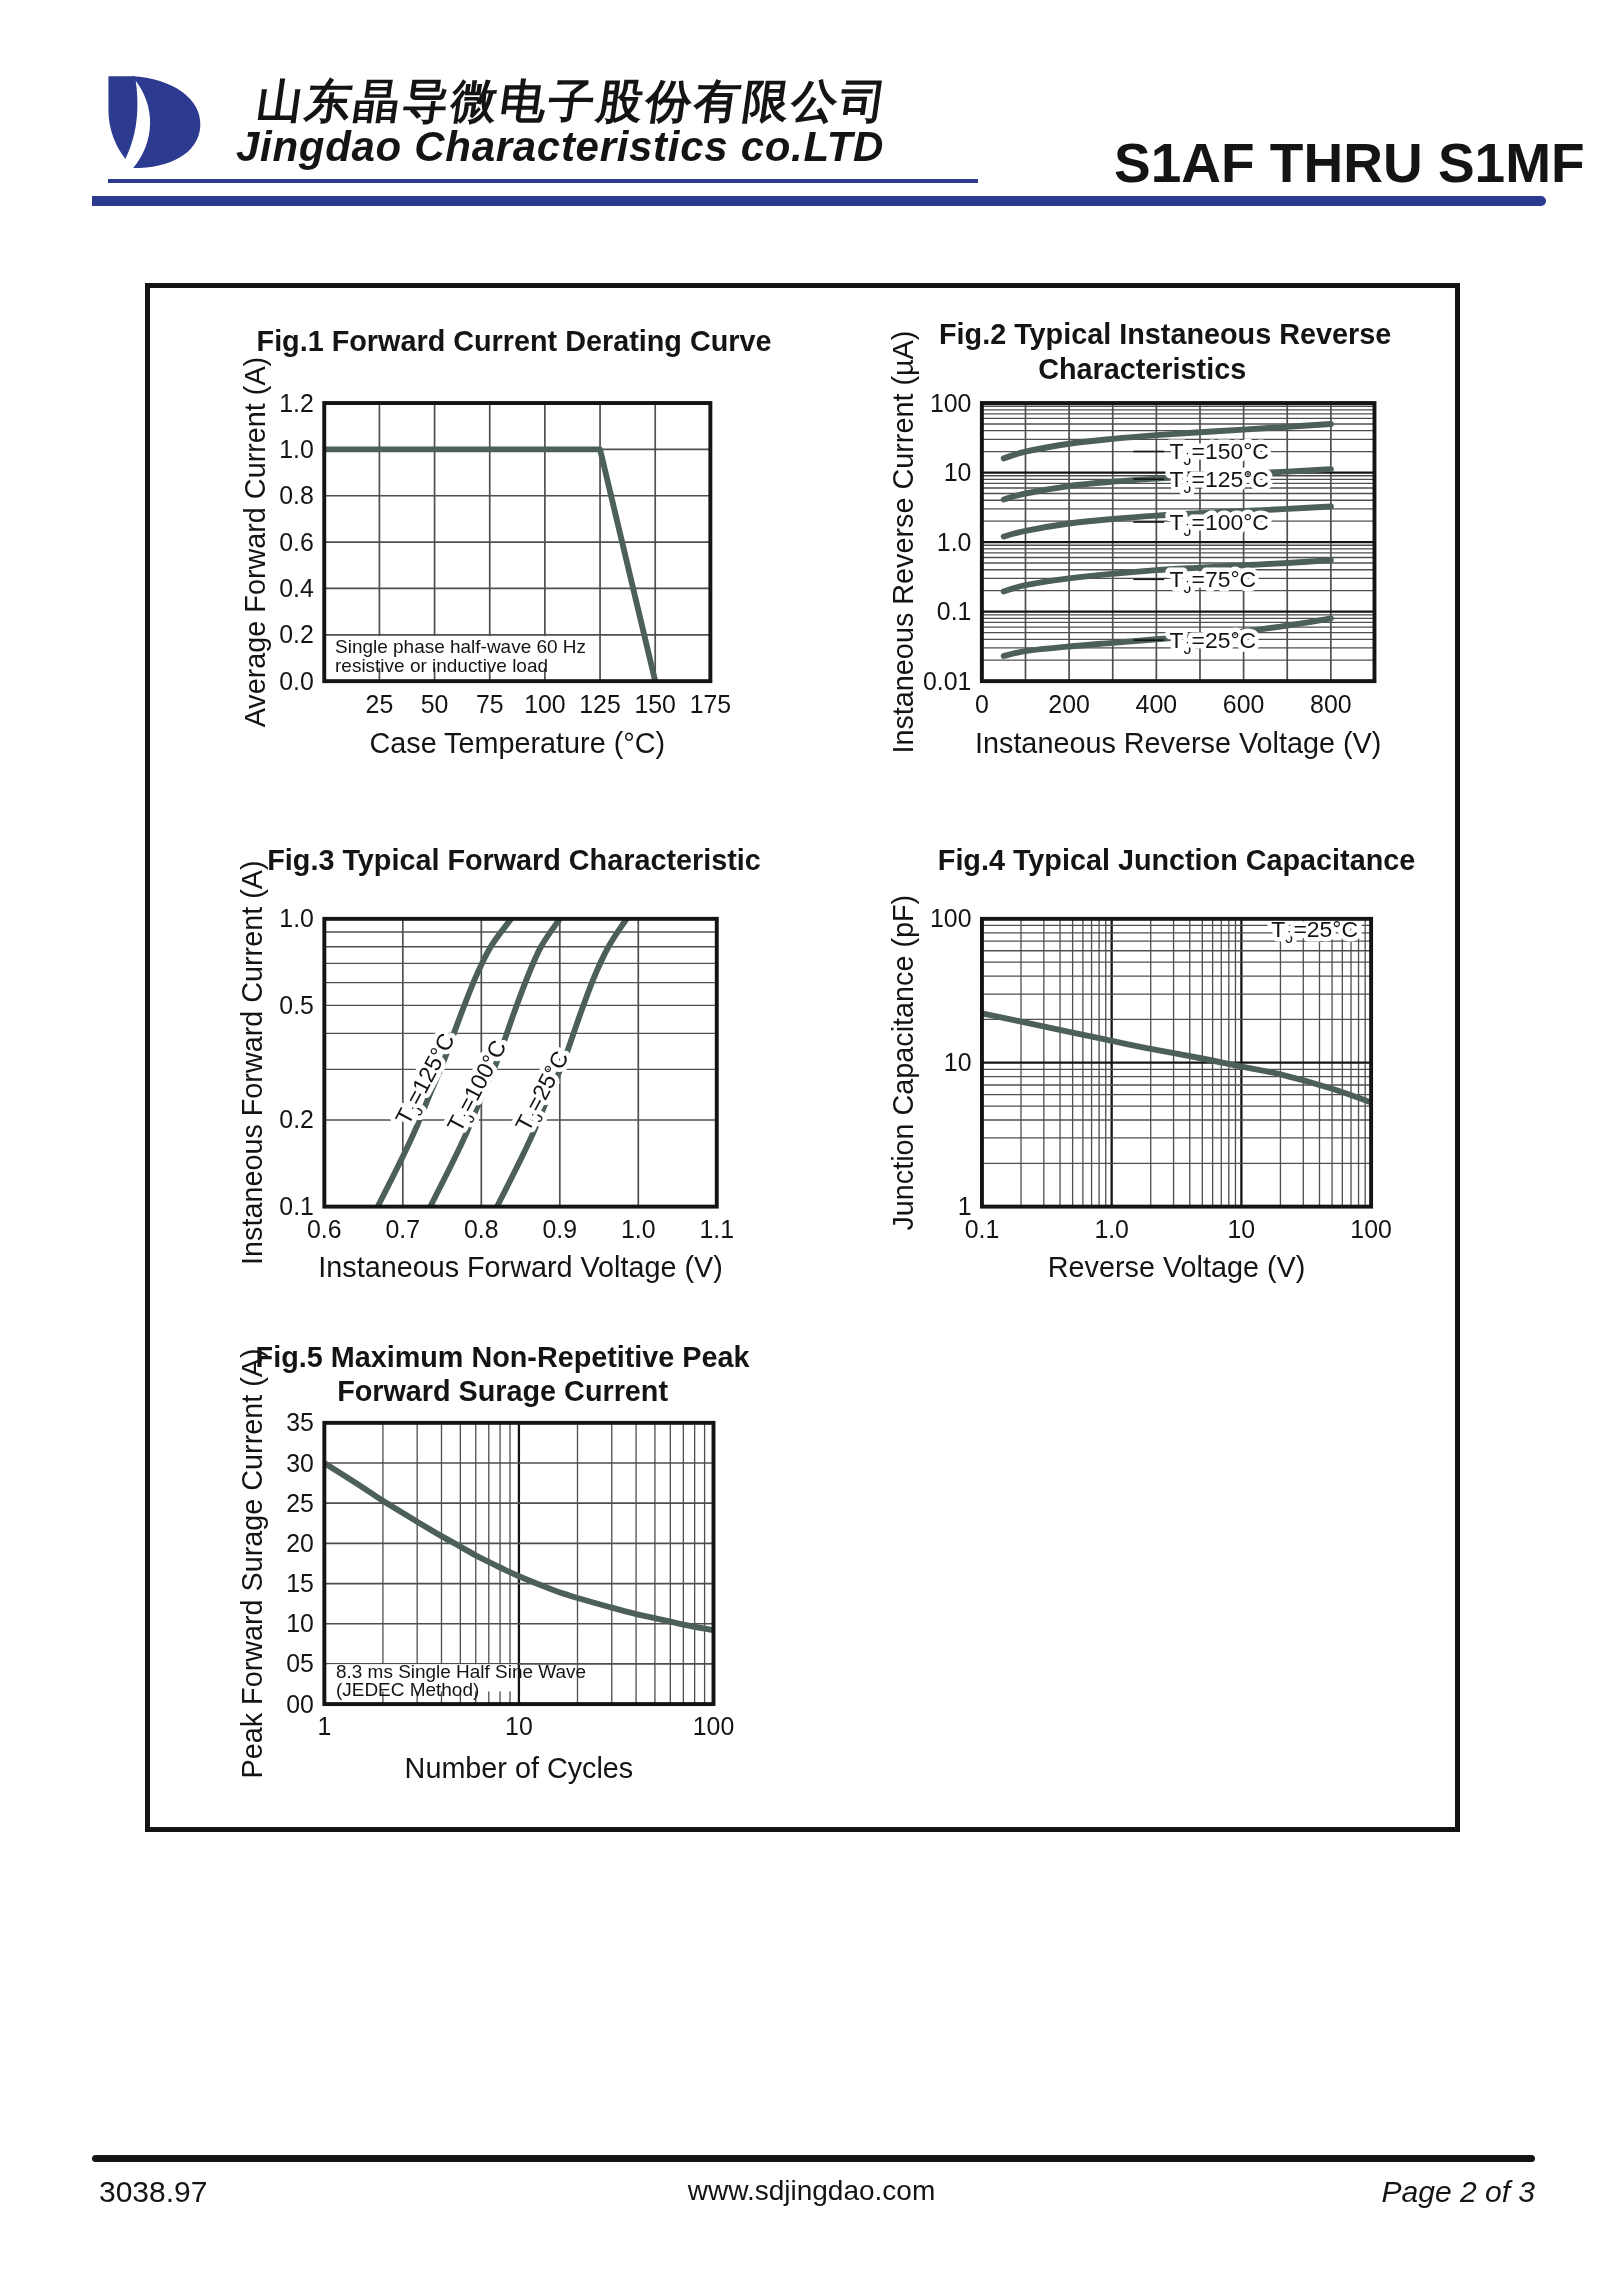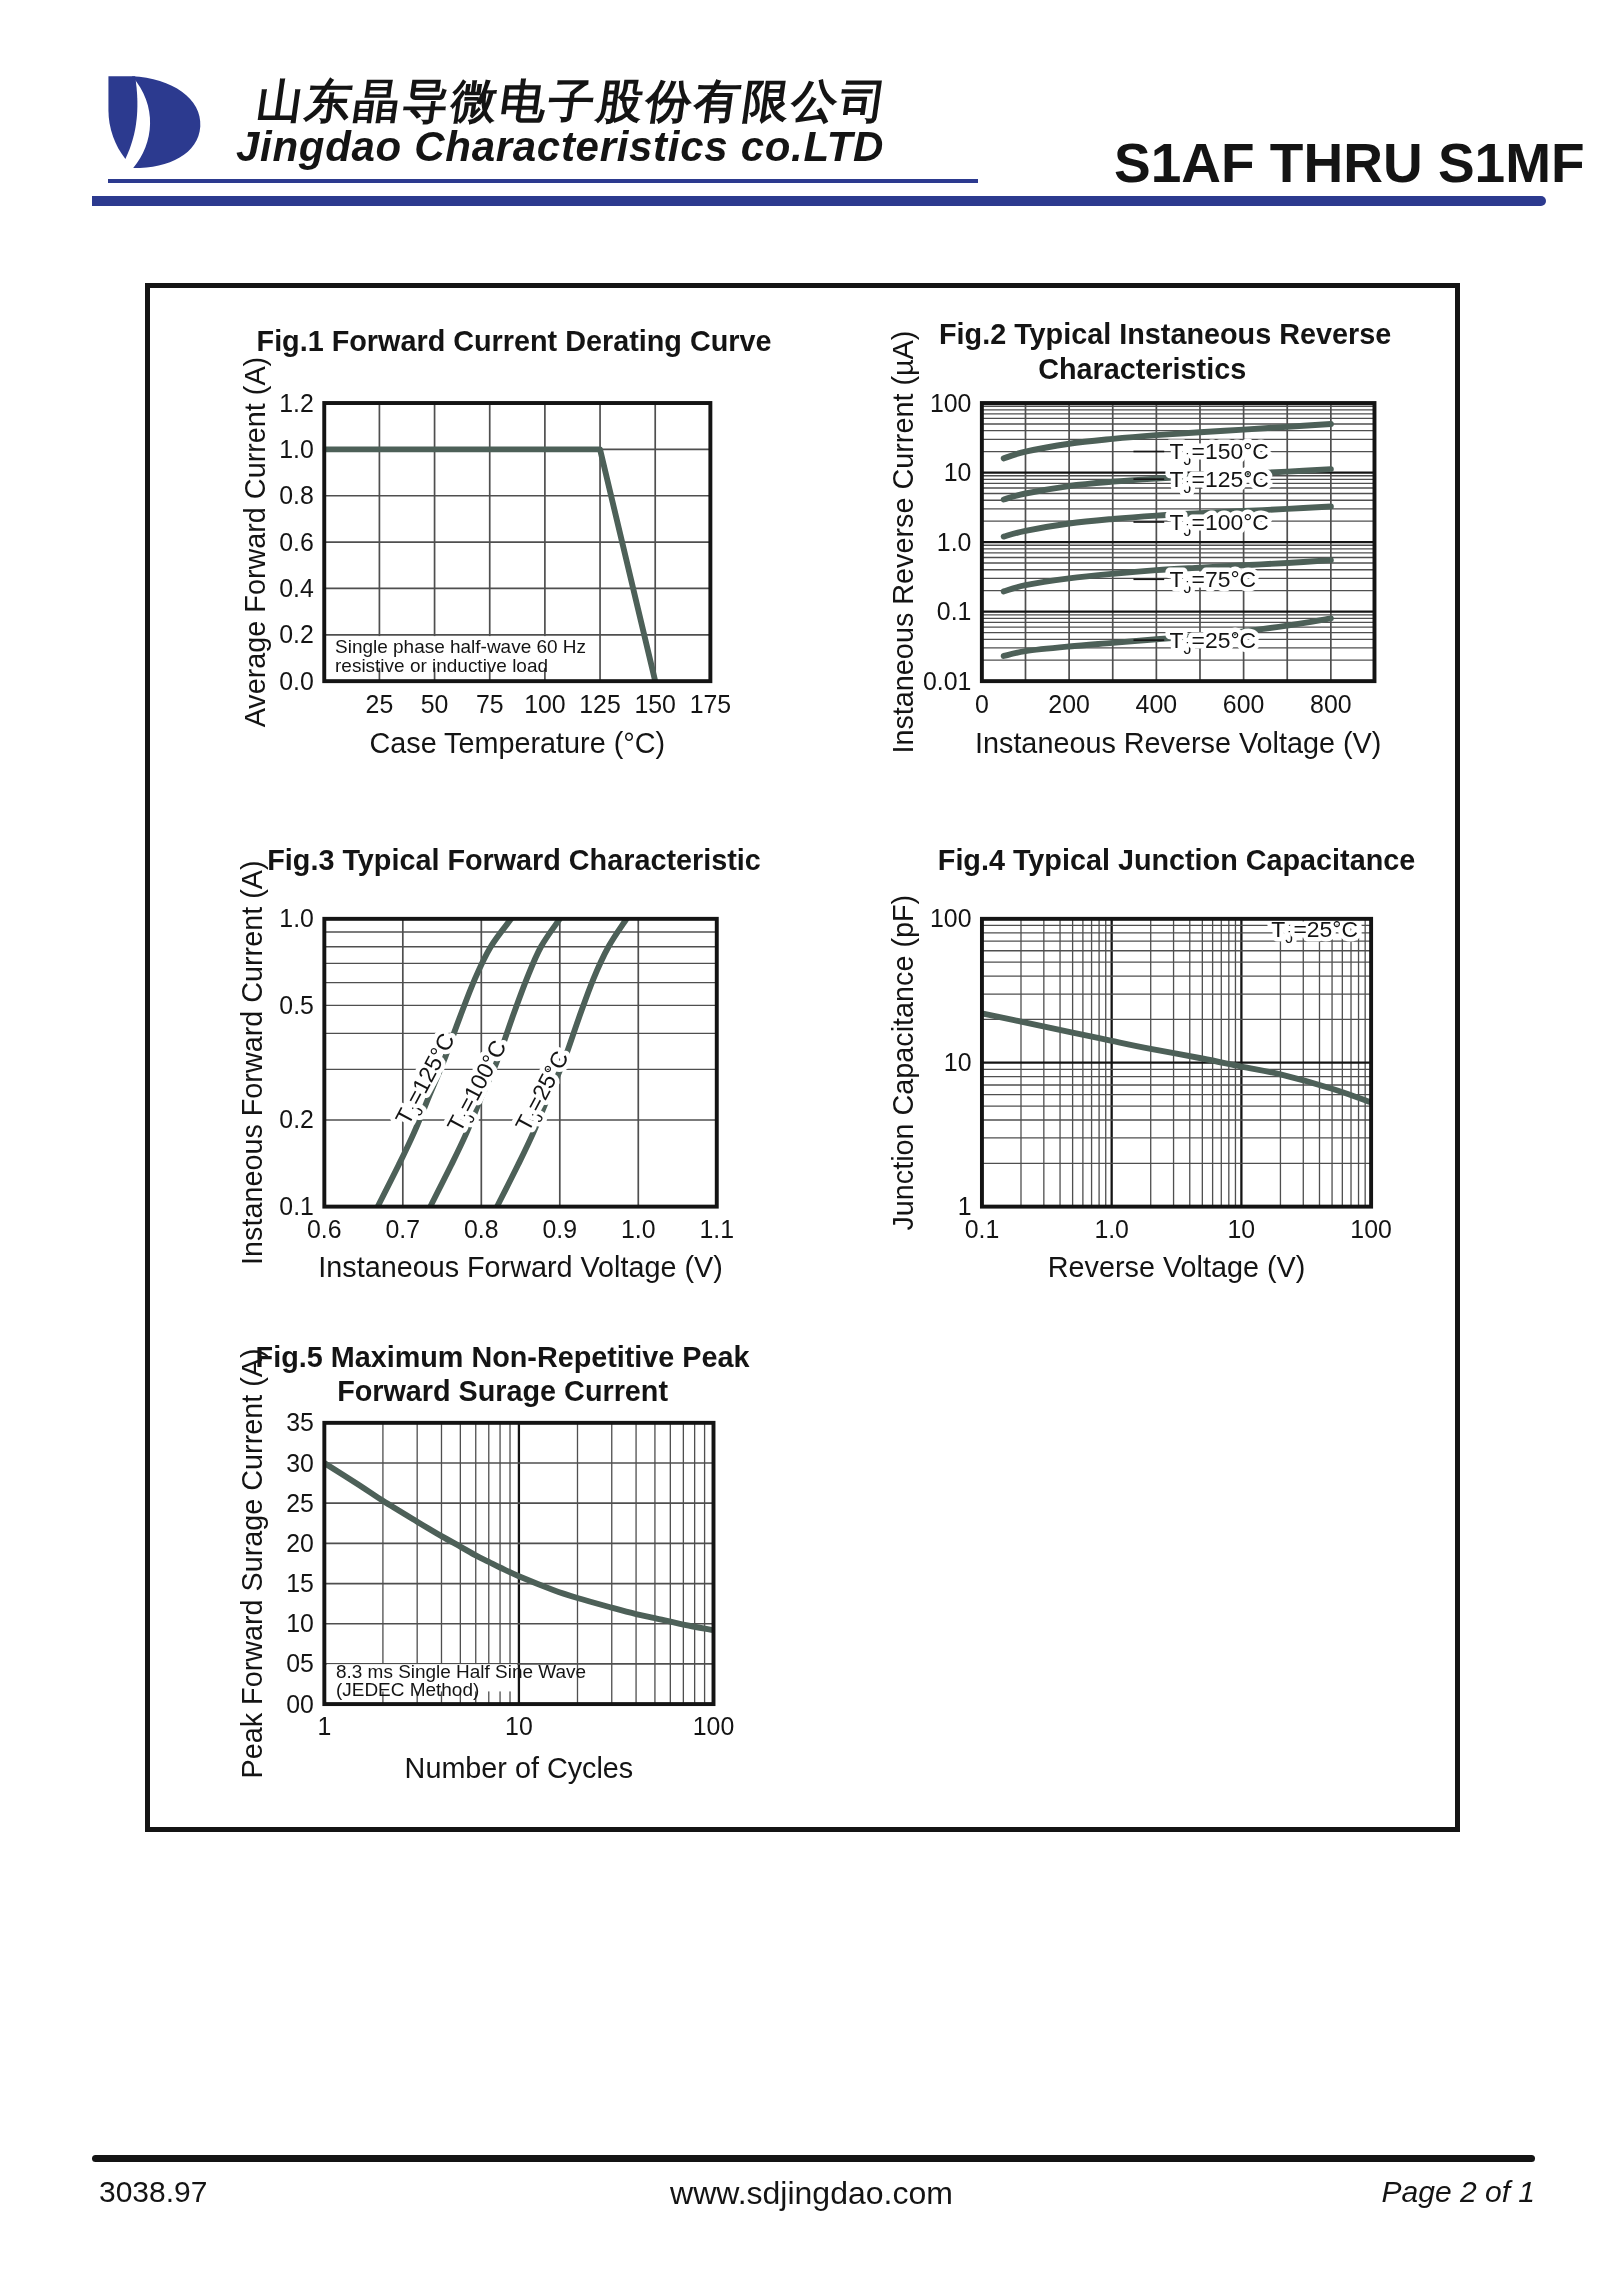--- a/index.html
+++ b/index.html
@@ -45,21 +45,21 @@
     border:5.2px solid #141414;
     box-sizing:border-box;
   }
   svg.fig{position:absolute;overflow:visible;}
   
   .footer-rule{
     left:92px;top:2155px;width:1443px;height:7.2px;
     background:#141414;border-radius:3.9px;
   }
   .footer-date{left:99px;top:2175px;font-size:30px;}
-  .footer-site{left:0px;top:2175px;width:1623px;text-align:center;font-size:32px;}
+  .footer-site{left:0px;top:2175px;width:1623px;text-align:center;font-size:28px;}
   .footer-page{left:1335px;top:2175px;width:200px;text-align:right;font-size:30px;font-style:italic;}
 </style>
 </head>
 <body>
 
 <div class="page">
 
   <div>
     <svg class="abs" style="left:107px;top:73px;" width="98" height="99" viewBox="0 0 150 152">
       <g>
@@ -408,17 +408,17 @@
         <clipPath id="fig5-clip">
           <rect x="223" y="143" width="599" height="434"></rect>
         </clipPath>
       </defs>
     </svg>
 
   <div>
     <div class="abs footer-rule"></div>
     <div class="abs footer-date">3038.97</div>
     <div class="abs footer-site">www.sdjingdao.com</div>
-    <div class="abs footer-page">Page 2 of 1</div>
+    <div class="abs footer-page">Page 2 of 3</div>
   </div>
 
 </div>
 
 
 </body></html>

